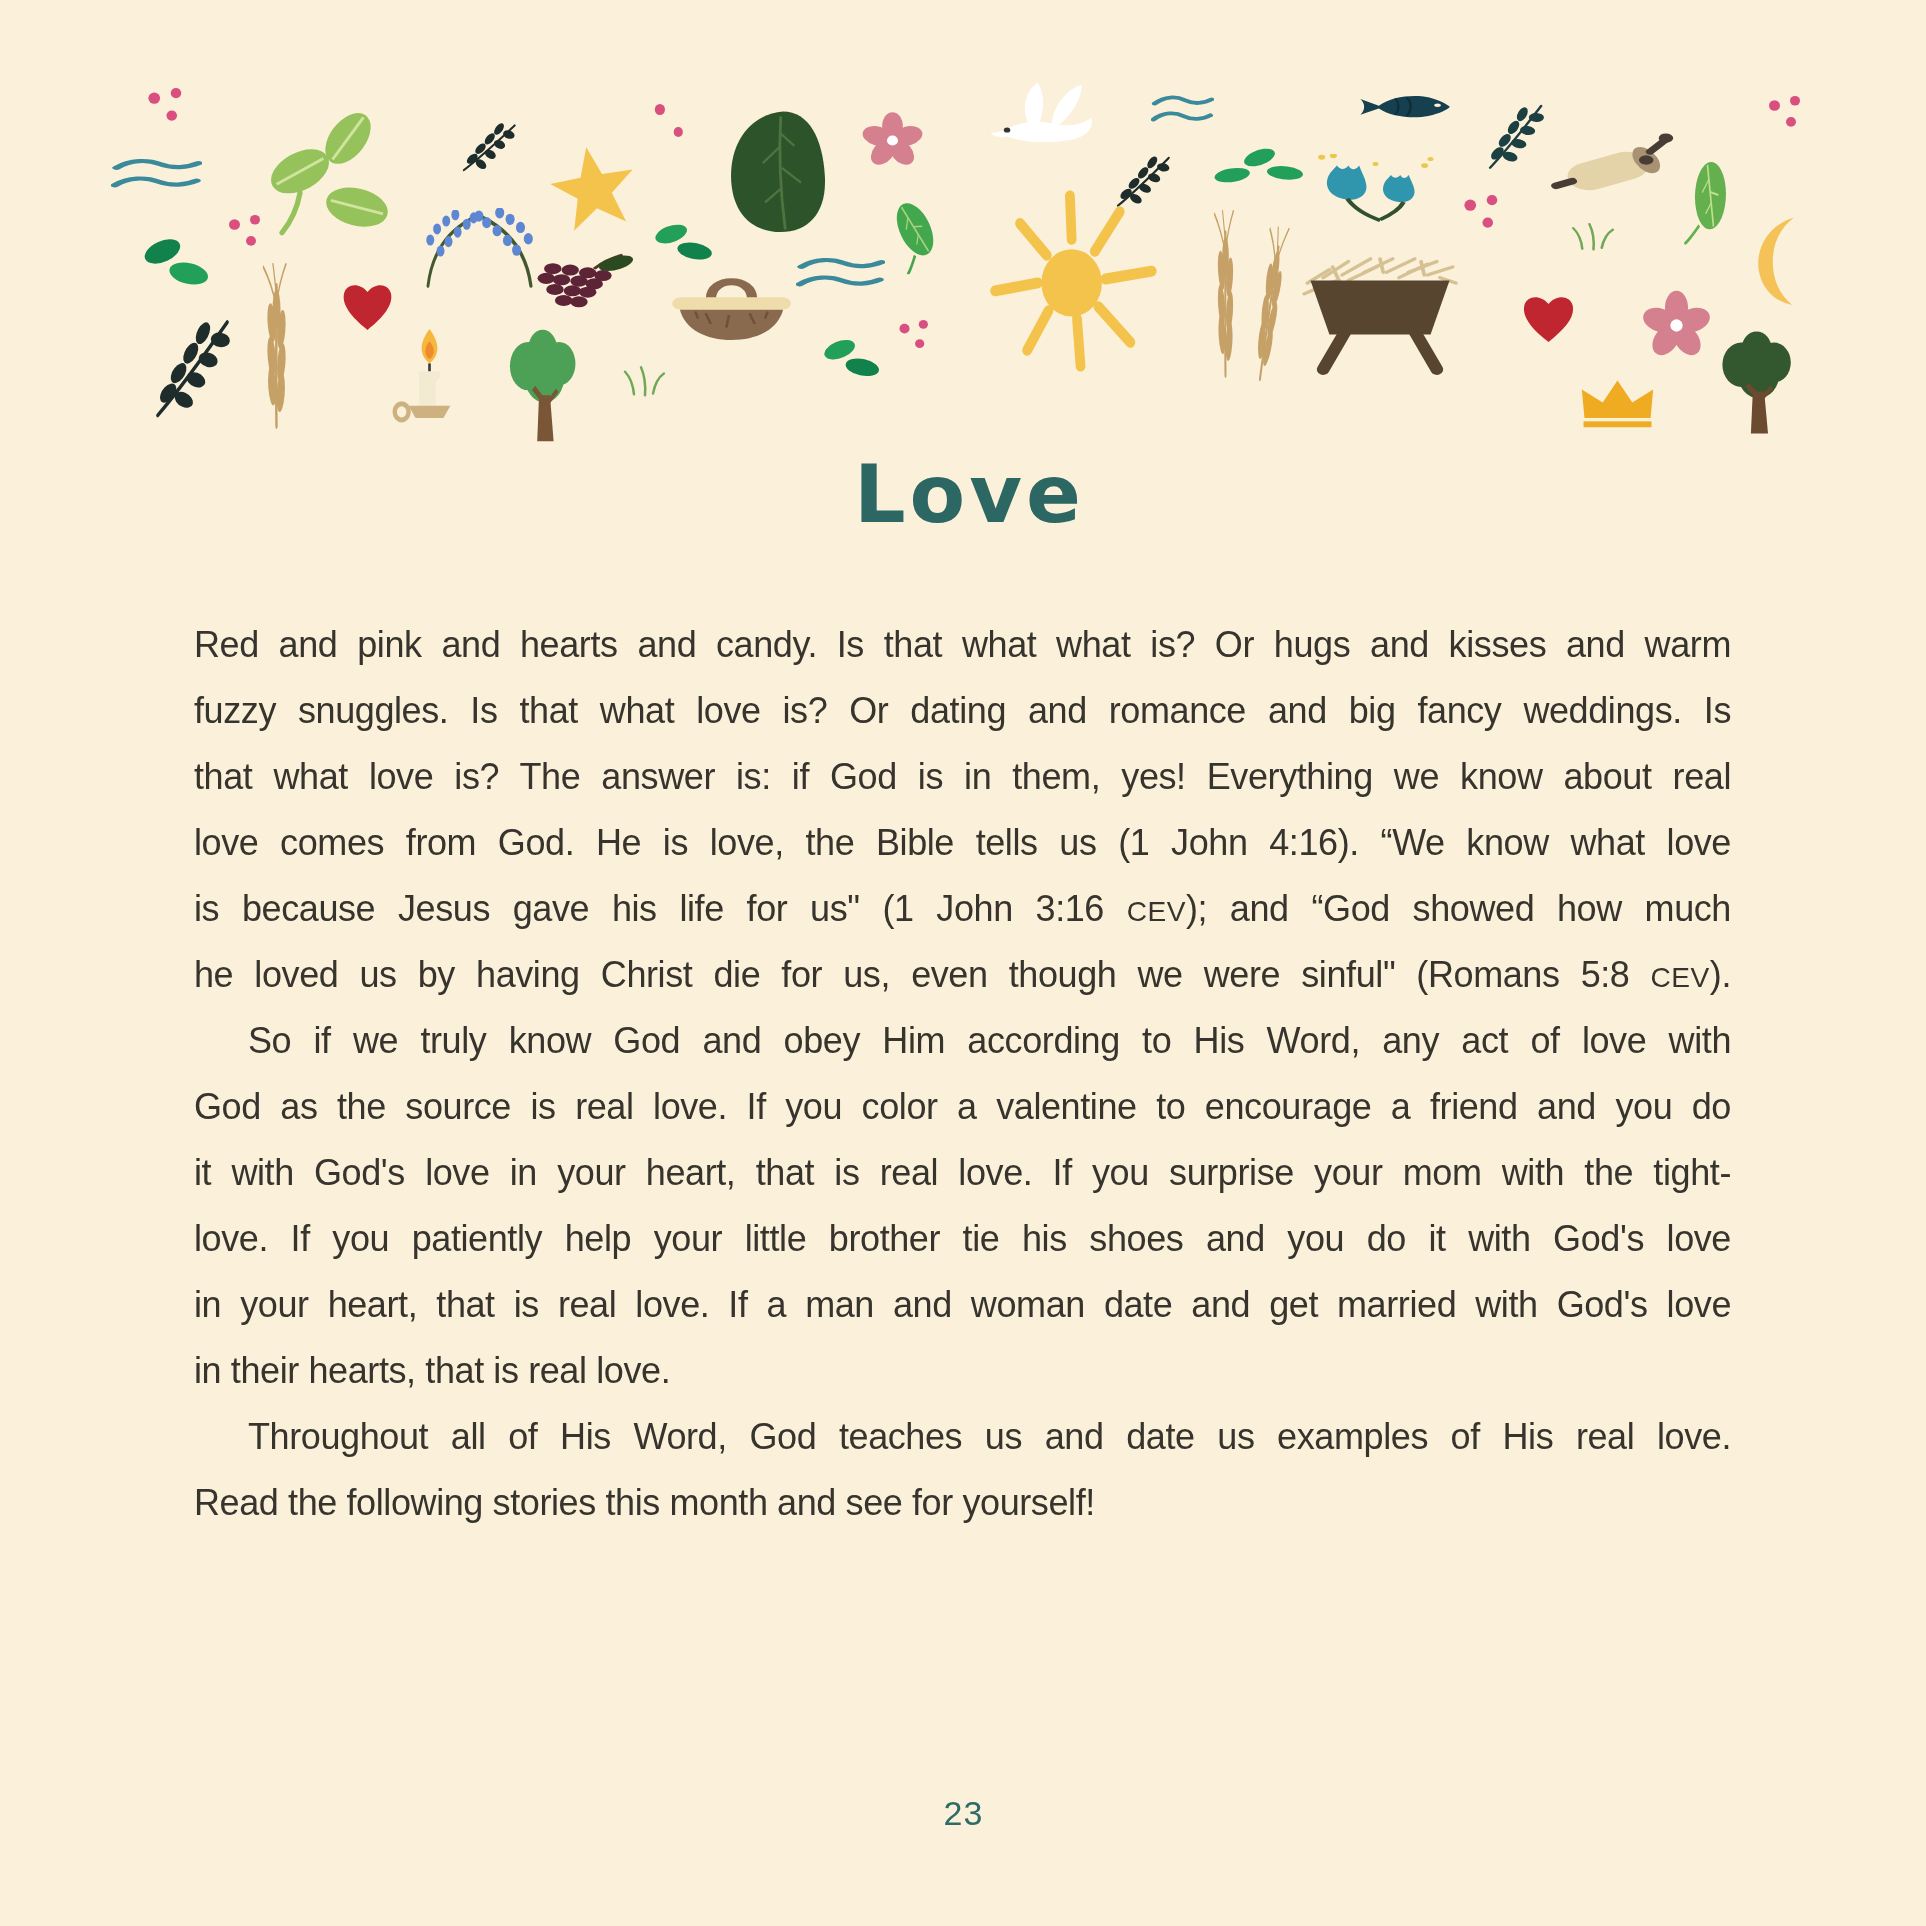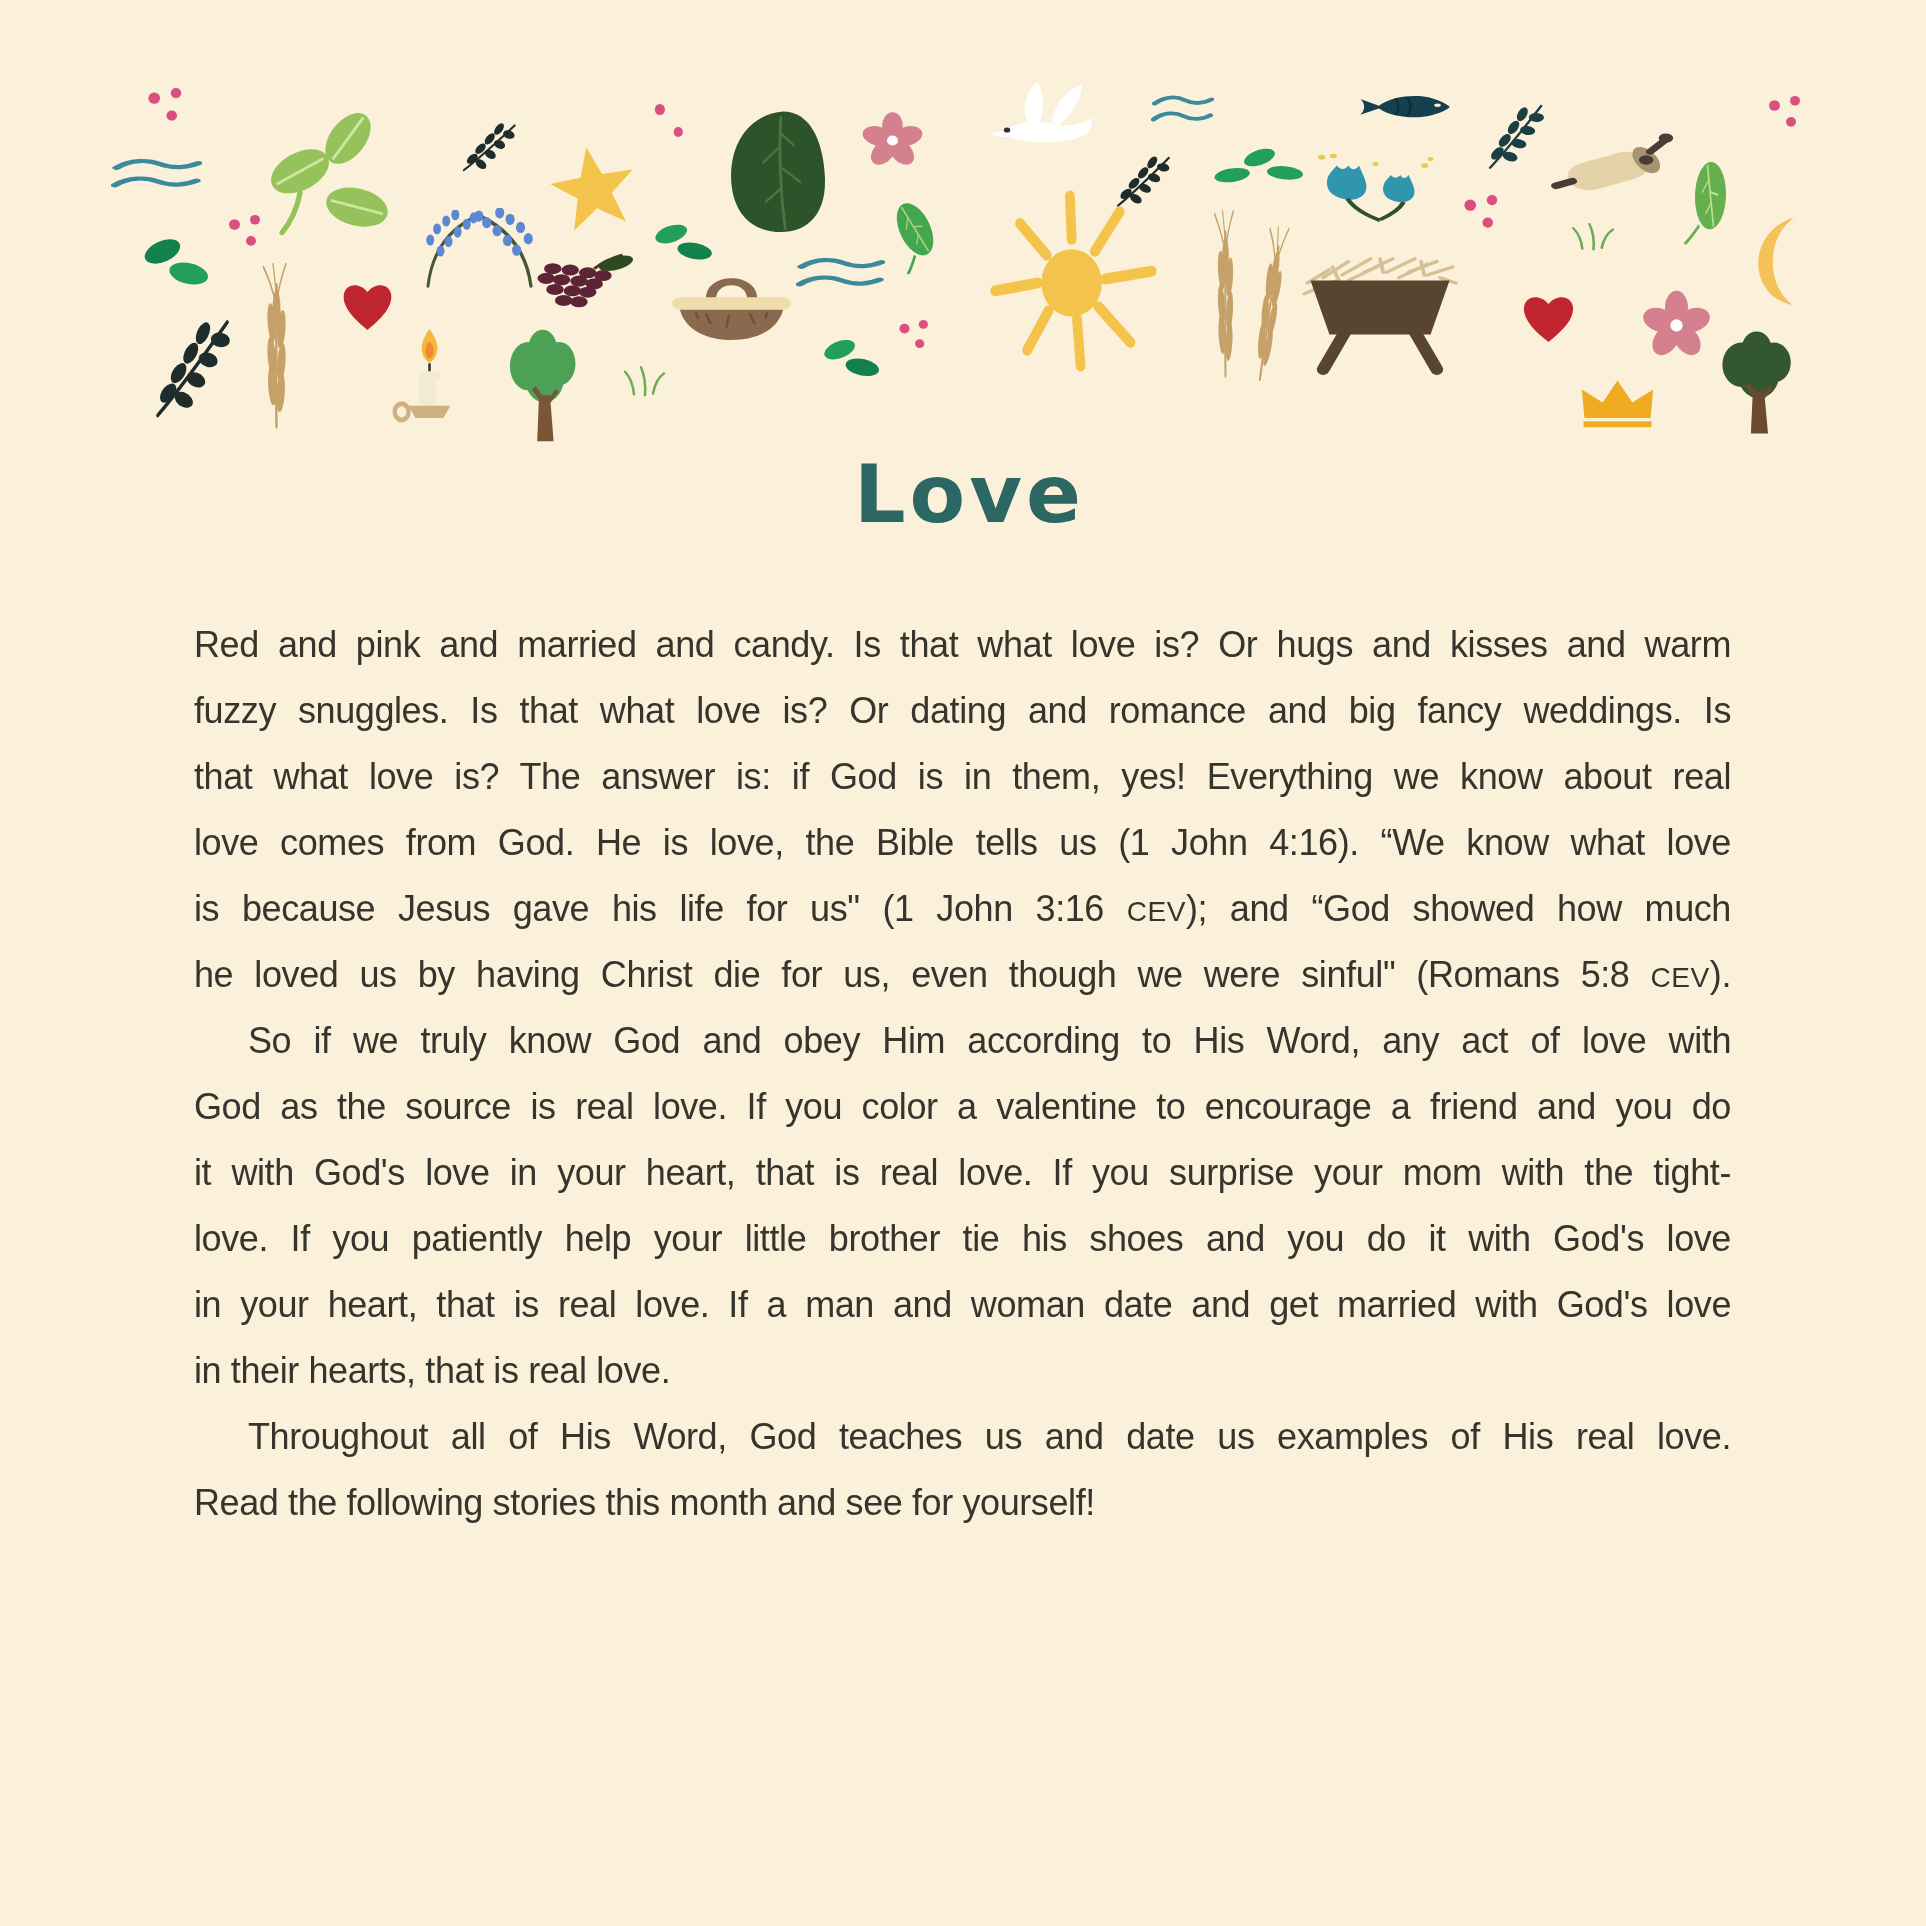--- a/index.html
+++ b/index.html
@@ -401,29 +401,30 @@
         <circle cx="66" cy="32" r="18" fill="#33572f"></circle>
    <circle cx="48" cy="20" r="16" fill="#33572f"></circle>
         <circle cx="50" cy="42" r="22" fill="#33572f"></circle>
    <path d="M44,58 L56,58 L60,96 L42,96 Z" fill="#6b4a2f"></path>
    <path d="M50,64 L38,52" stroke="#6b4a2f" stroke-width="5"></path>
         <path d="M52,66 L64,54" stroke="#6b4a2f" stroke-width="4"></path>
       </svg>
     </div>
   <div class="title">Love</div>
   <div class="body-text">
-      <div class="line">Red and pink and married and candy. Is that what love is? Or hugs and kisses and warm</div>
+      <div class="line">Red and pink and hearts and candy. Is that what what is? Or hugs and kisses and warm</div>
       <div class="line">fuzzy snuggles. Is that what love is? Or dating and romance and big fancy weddings. Is</div>
       <div class="line">that what love is? The answer is: if God is in them, yes! Everything we know about real</div>
       <div class="line">love comes from God. He is love, the Bible tells us (1 John 4:16). “We know what love</div>
       <div class="line">is because Jesus gave his life for us" (1 John 3:16 <span class="sc">CEV</span>); and “God showed how much</div>
       <div class="line">he loved us by having Christ die for us, even though we were sinful" (Romans 5:8 <span class="sc">CEV</span>).</div>
       <div class="line indent">So if we truly know God and obey Him according to His Word, any act of love with</div>
       <div class="line">God as the source is real love. If you color a valentine to encourage a friend and you do</div>
       <div class="line">it with God's love in your heart, that is real love. If you surprise your mom with the tight-</div>
       <div class="line">love. If you patiently help your little brother tie his shoes and you do it with God's love</div>
       <div class="line">in your heart, that is real love. If a man and woman date and get married with God's love</div>
       <div class="line last">in their hearts, that is real love.</div>
       <div class="line indent">Throughout all of His Word, God teaches us and date us examples of His real love.</div>
       <div class="line last">Read the following stories this month and see for yourself!</div>
     </div>
+  <div class="pagenum">23</div>
 </div>
 
 
 </body></html>

